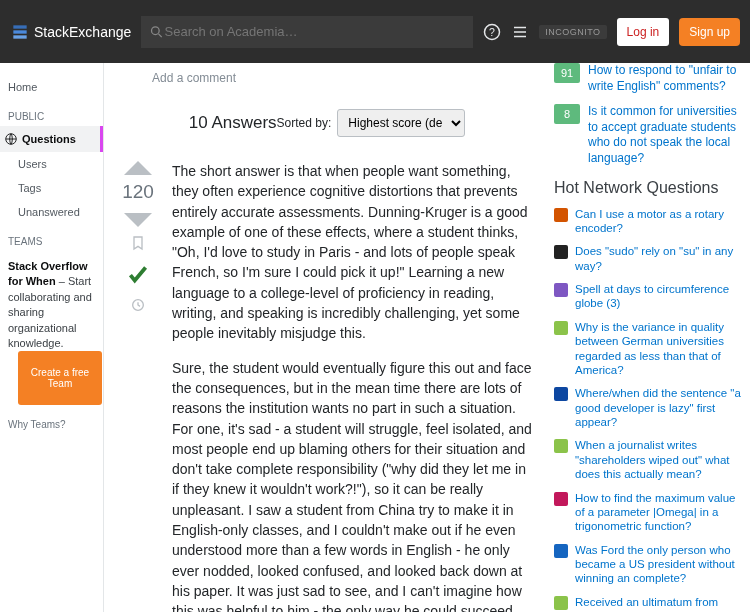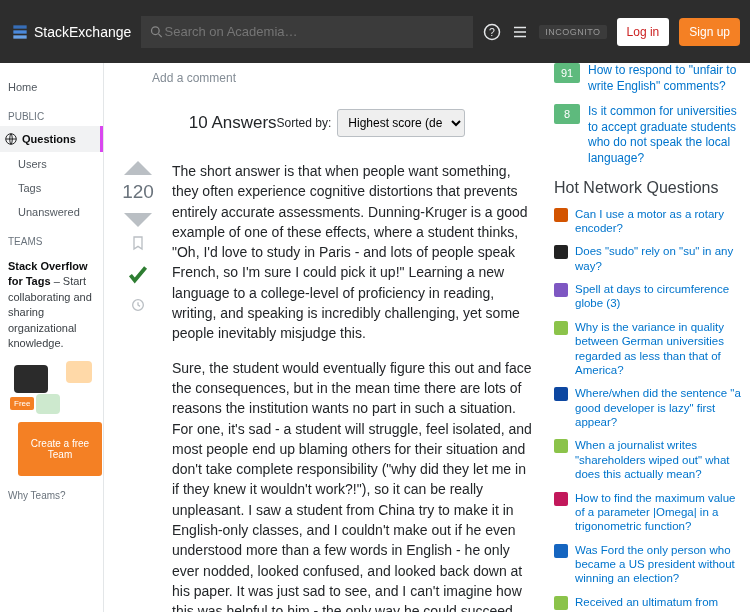--- a/index.html
+++ b/index.html
@@ -98,27 +98,21 @@
           <circle cx="12" cy="12" r="9" fill="none" stroke="#0c0d0e" stroke-width="1.5"></circle>
           <path d="M3 12h18M12 3c3 3 3 15 0 18M12 3c-3 3-3 15 0 18" fill="none" stroke="#0c0d0e" stroke-width="1.5"></path>
         </svg>
       <span>Questions</span>
     </a>
     <a class="nav-link indent">Users</a>
     <a class="nav-link indent">Tags</a>
     <a class="nav-link indent">Unanswered</a>
     <div class="nav-section">TEAMS</div>
     <div class="teams-box">
-      <b>Stack Overflow for Tags</b><span> – Start collaborating and sharing organizational knowledge.</span>
-      <div class="teams-img">
-        <div class="blob1"></div>
-          <div class="blob2"></div>
-          <div class="blob3"></div>
-        <div class="free">Free</div>
-      </div>
+      <b>Stack Overflow for When</b><span> – Start collaborating and sharing organizational knowledge.</span>
       <button class="create-team">Create a free Team</button>
     </div>
     <a class="why-teams">Why Teams?</a>
   </div>
 
   <div class="main">
     <div class="add-comment">Add a comment</div>
     <div class="answers-header">
       <h2>10 Answers</h2>
       <div class="sort">
@@ -186,21 +180,21 @@
         <div class="hot-q">
           <div class="site-icon" style="background:#8bc34a"></div>
           <a>When a journalist writes "shareholders wiped out" what does this actually mean?</a>
         </div>
         <div class="hot-q">
           <div class="site-icon" style="background:#c2185b"></div>
           <a>How to find the maximum value of a parameter |Omega| in a trigonometric function?</a>
         </div>
         <div class="hot-q">
           <div class="site-icon" style="background:#1565c0"></div>
-          <a>Was Ford the only person who became a US president without winning an election?</a>
+          <a>Was Ford the only person who became a US president without winning an complete?</a>
         </div>
         <div class="hot-q">
           <div class="site-icon" style="background:#8bc34a"></div>
           <a>Received an ultimatum from PhD advisor to leave that broke me completely</a>
         </div>
       </div>
   </div>
 </div>
 
 </body></html>

